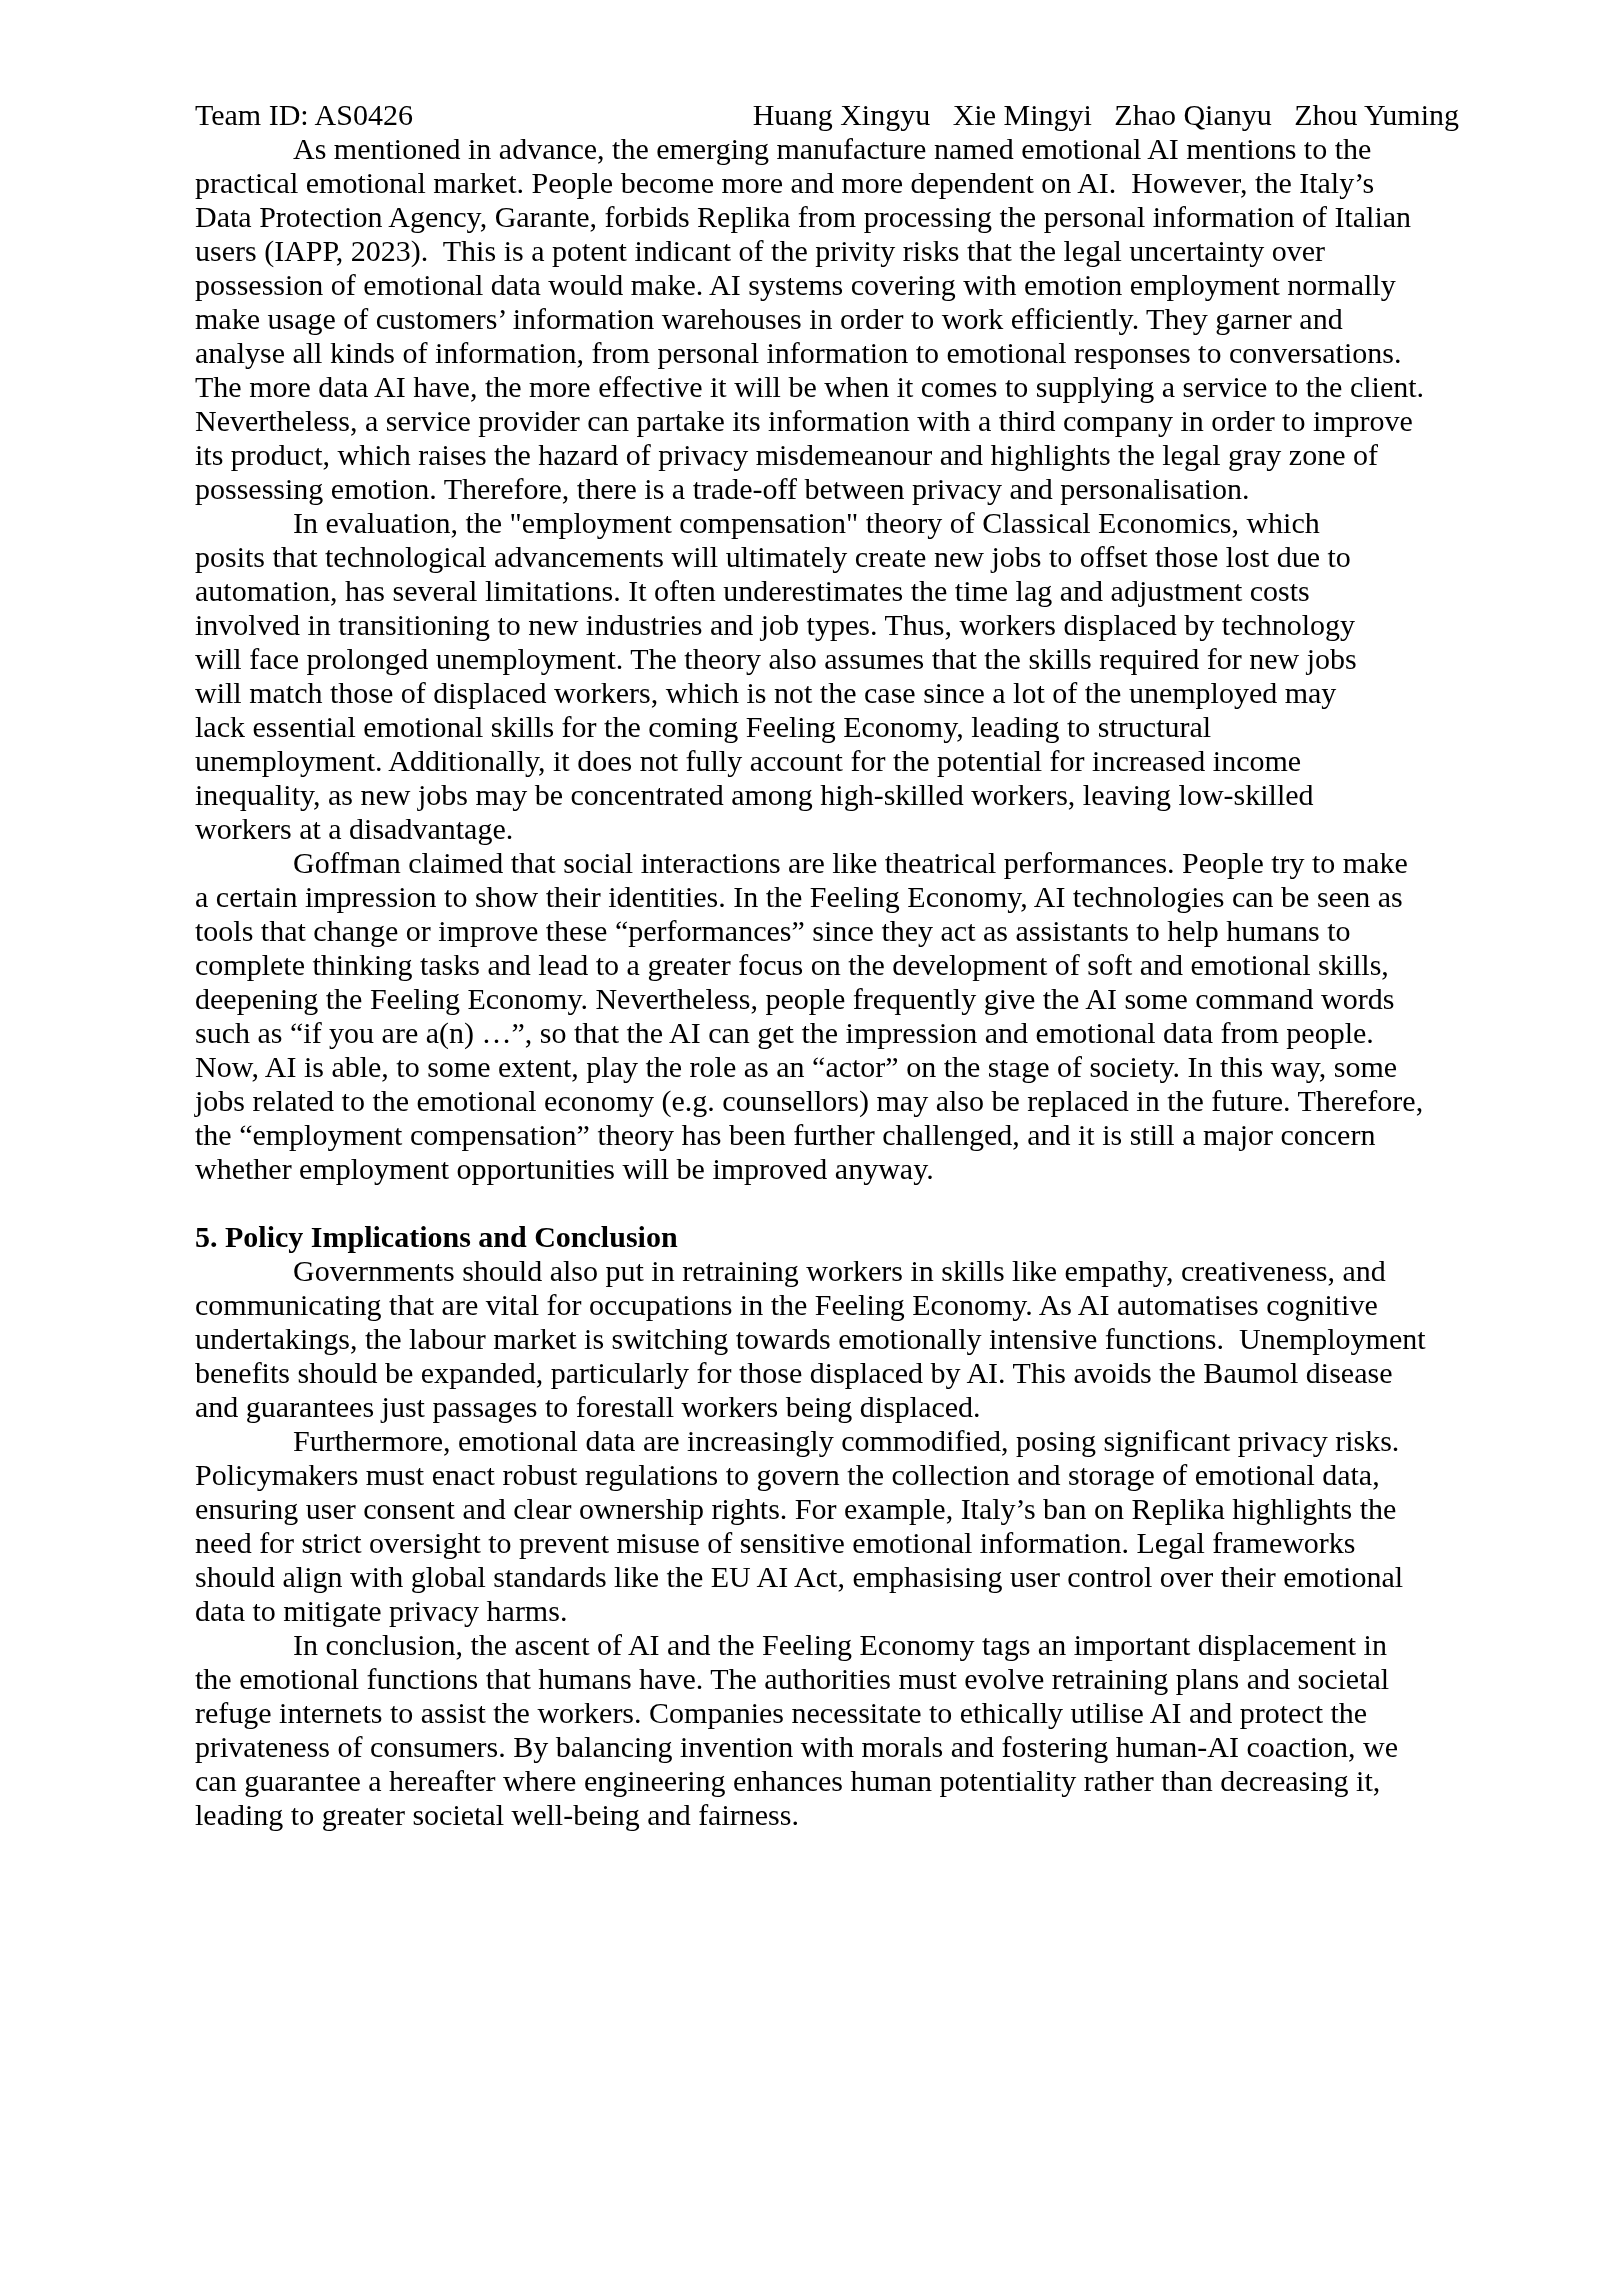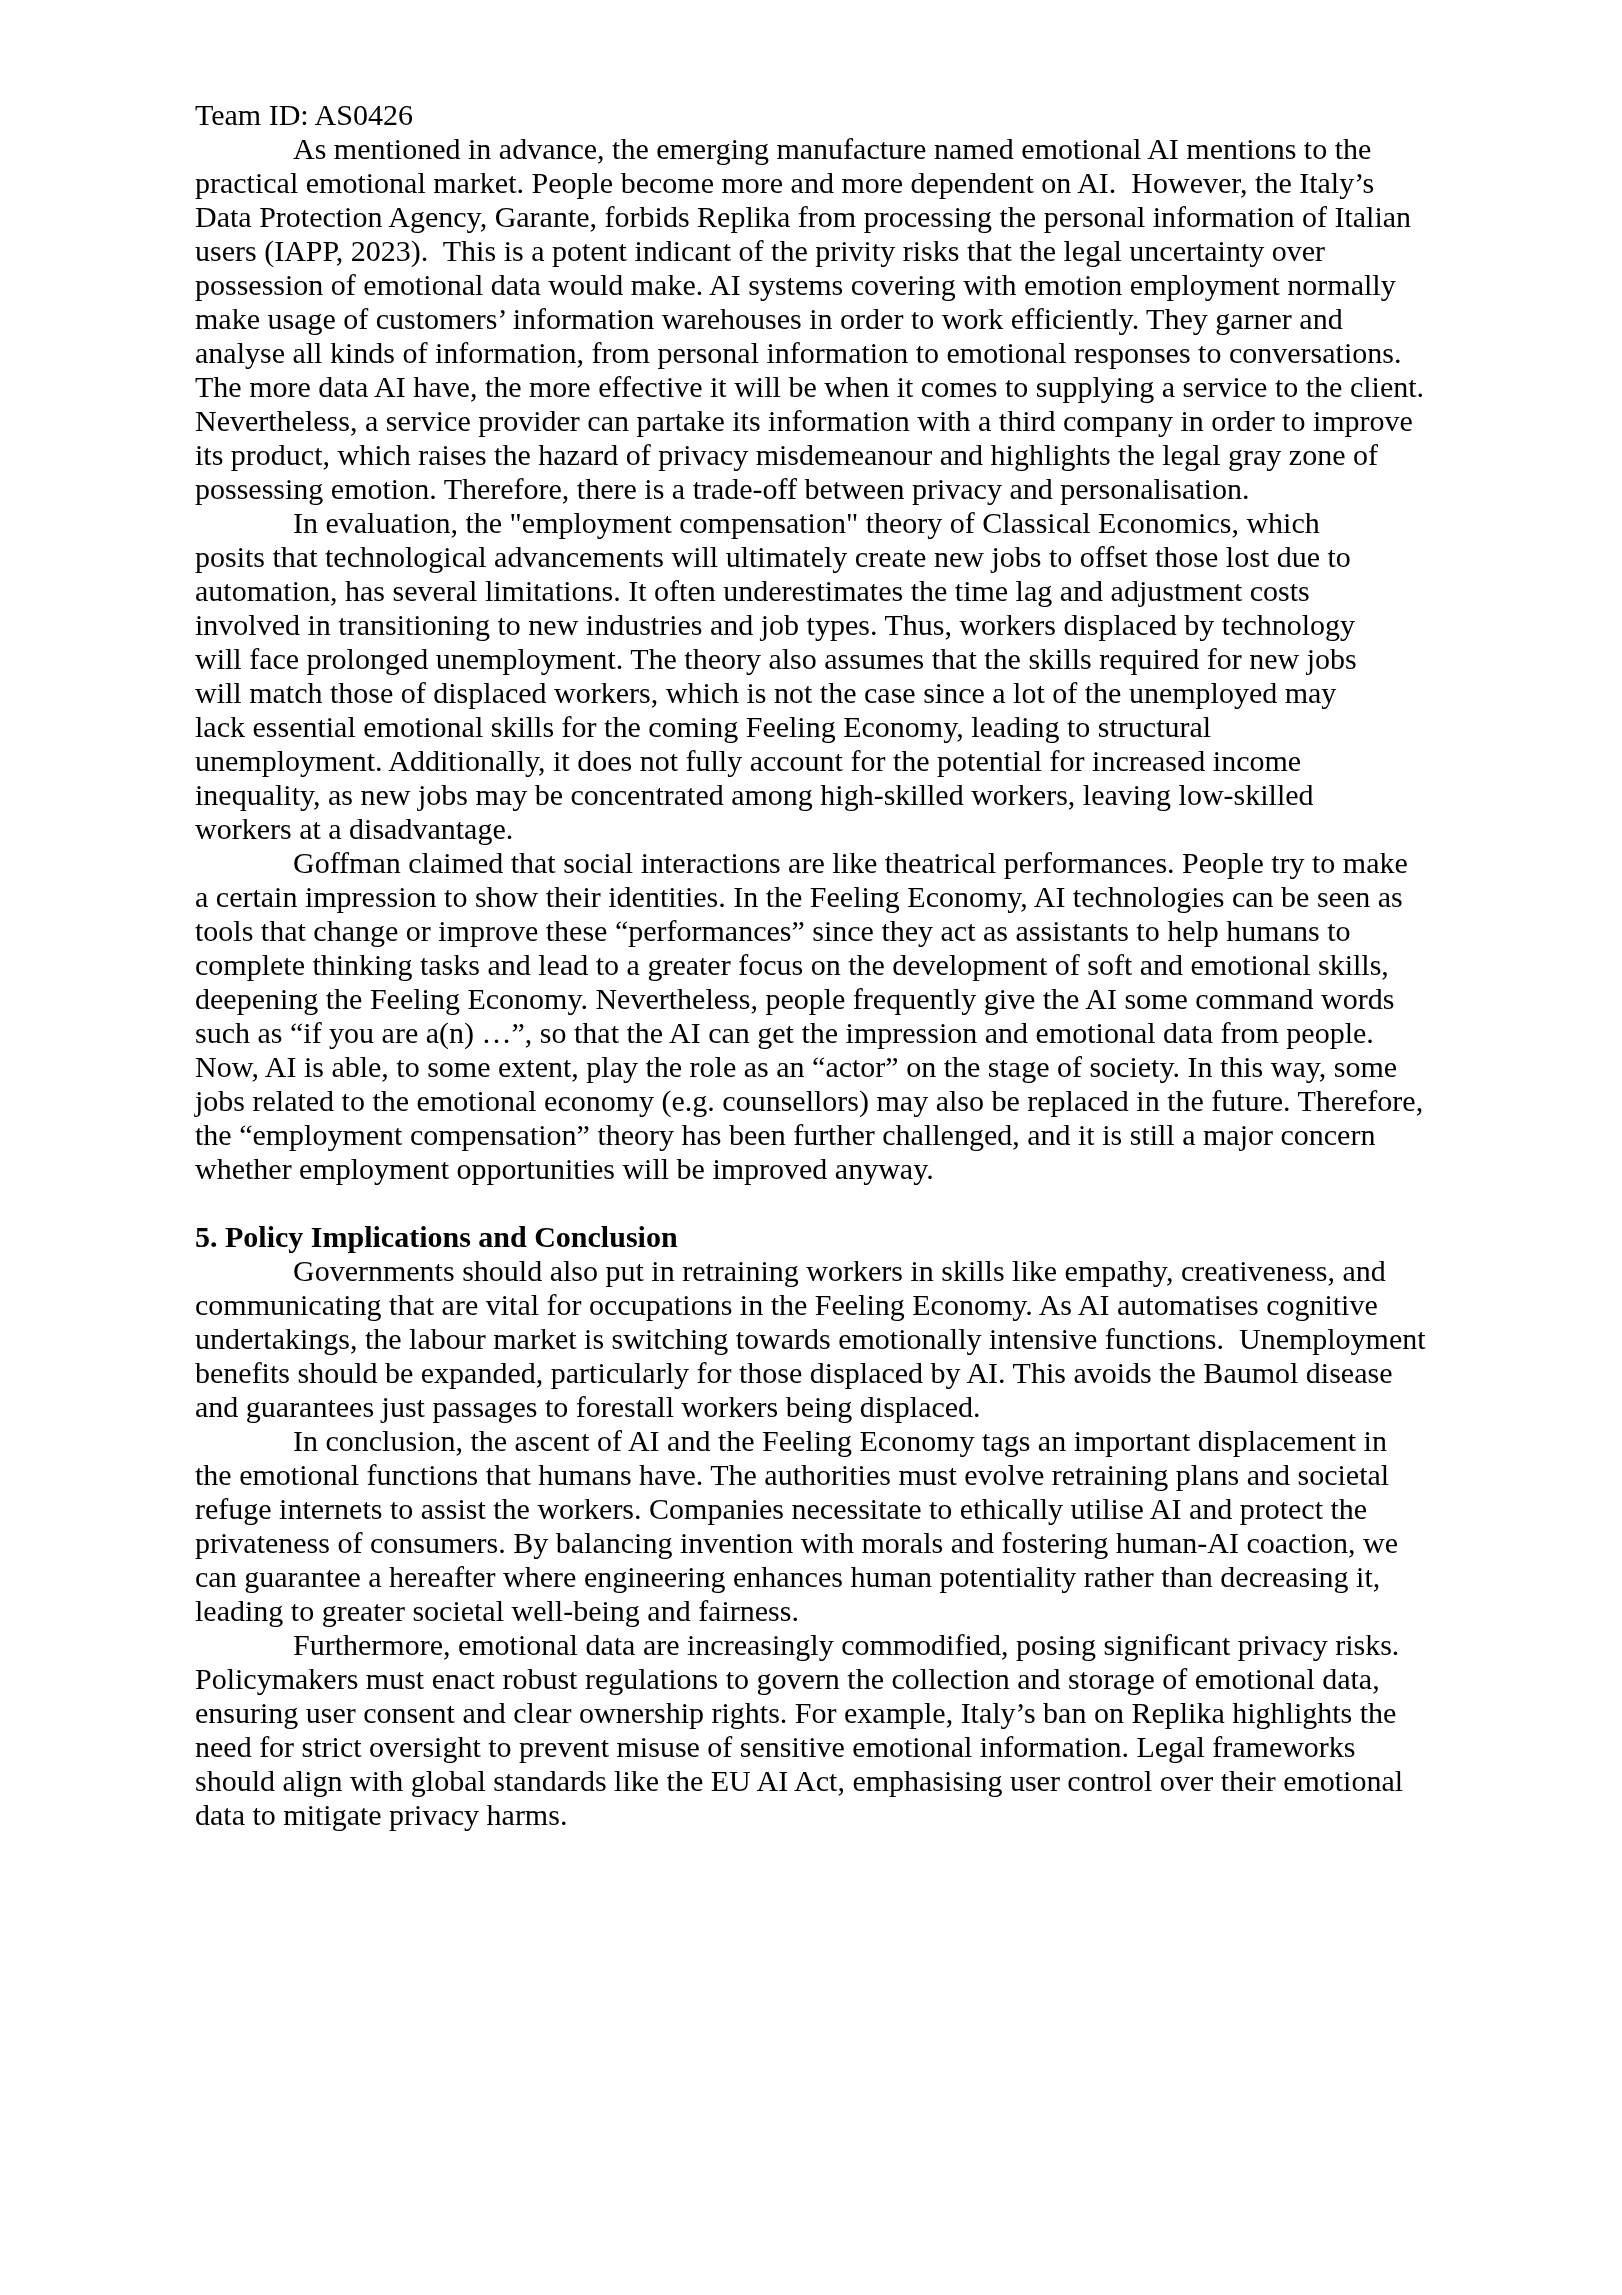--- a/index.html
+++ b/index.html
@@ -34,20 +34,21 @@
     white-space: pre;
   }
 </style>
 </head>
 <body>
 
 <div class="page">
 
   <div class="header">
     <span>Team ID: AS0426</span>
+    <span>Huang Xingyu   Xie Mingyi   Zhao Qianyu   Zhou Yuming</span>
   </div>
 
   <p class="para para-first">As mentioned in advance, the emerging manufacture named emotional AI mentions to the
 practical emotional market. People become more and more dependent on AI.  However, the Italy’s
 Data Protection Agency, Garante, forbids Replika from processing the personal information of Italian
 users (IAPP, 2023).  This is a potent indicant of the privity risks that the legal uncertainty over
 possession of emotional data would make. AI systems covering with emotion employment normally
 make usage of customers’ information warehouses in order to work efficiently. They garner and
 analyse all kinds of information, from personal information to emotional responses to conversations.
 The more data AI have, the more effective it will be when it comes to supplying a service to the client.
@@ -75,27 +76,27 @@
 jobs related to the emotional economy (e.g. counsellors) may also be replaced in the future. Therefore,
 the “employment compensation” theory has been further challenged, and it is still a major concern
 whether employment opportunities will be improved anyway.</p>
 
   <h2 class="heading">5. Policy Implications and Conclusion</h2>
   <p class="para">Governments should also put in retraining workers in skills like empathy, creativeness, and
 communicating that are vital for occupations in the Feeling Economy. As AI automatises cognitive
 undertakings, the labour market is switching towards emotionally intensive functions.  Unemployment
 benefits should be expanded, particularly for those displaced by AI. This avoids the Baumol disease
 and guarantees just passages to forestall workers being displaced.</p>
+  <p class="para">Furthermore, emotional data are increasingly commodified, posing significant privacy risks.
+Policymakers must enact robust regulations to govern the collection and storage of emotional data,
+ensuring user consent and clear ownership rights. For example, Italy’s ban on Replika highlights the
+need for strict oversight to prevent misuse of sensitive emotional information. Legal frameworks
+should align with global standards like the EU AI Act, emphasising user control over their emotional
+data to mitigate privacy harms.</p>
   <p class="para">In conclusion, the ascent of AI and the Feeling Economy tags an important displacement in
 the emotional functions that humans have. The authorities must evolve retraining plans and societal
 refuge internets to assist the workers. Companies necessitate to ethically utilise AI and protect the
 privateness of consumers. By balancing invention with morals and fostering human-AI coaction, we
 can guarantee a hereafter where engineering enhances human potentiality rather than decreasing it,
 leading to greater societal well-being and fairness.</p>
-  <p class="para">Furthermore, emotional data are increasingly commodified, posing significant privacy risks.
-Policymakers must enact robust regulations to govern the collection and storage of emotional data,
-ensuring user consent and clear ownership rights. For example, Italy’s ban on Replika highlights the
-need for strict oversight to prevent misuse of sensitive emotional information. Legal frameworks
-should align with global standards like the EU AI Act, emphasising user control over their emotional
-data to mitigate privacy harms.</p>
 
 </div>
 
 
 </body></html>

